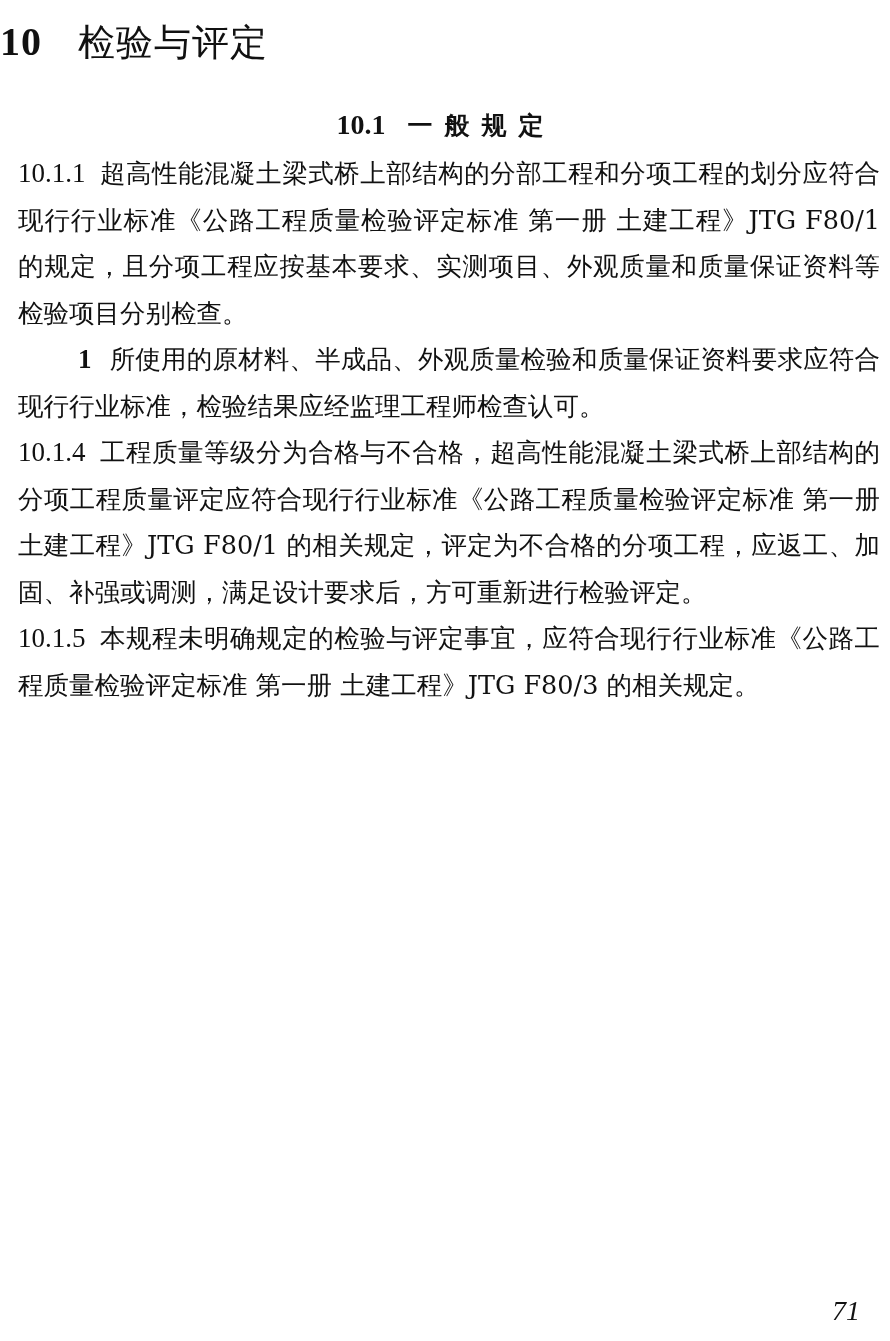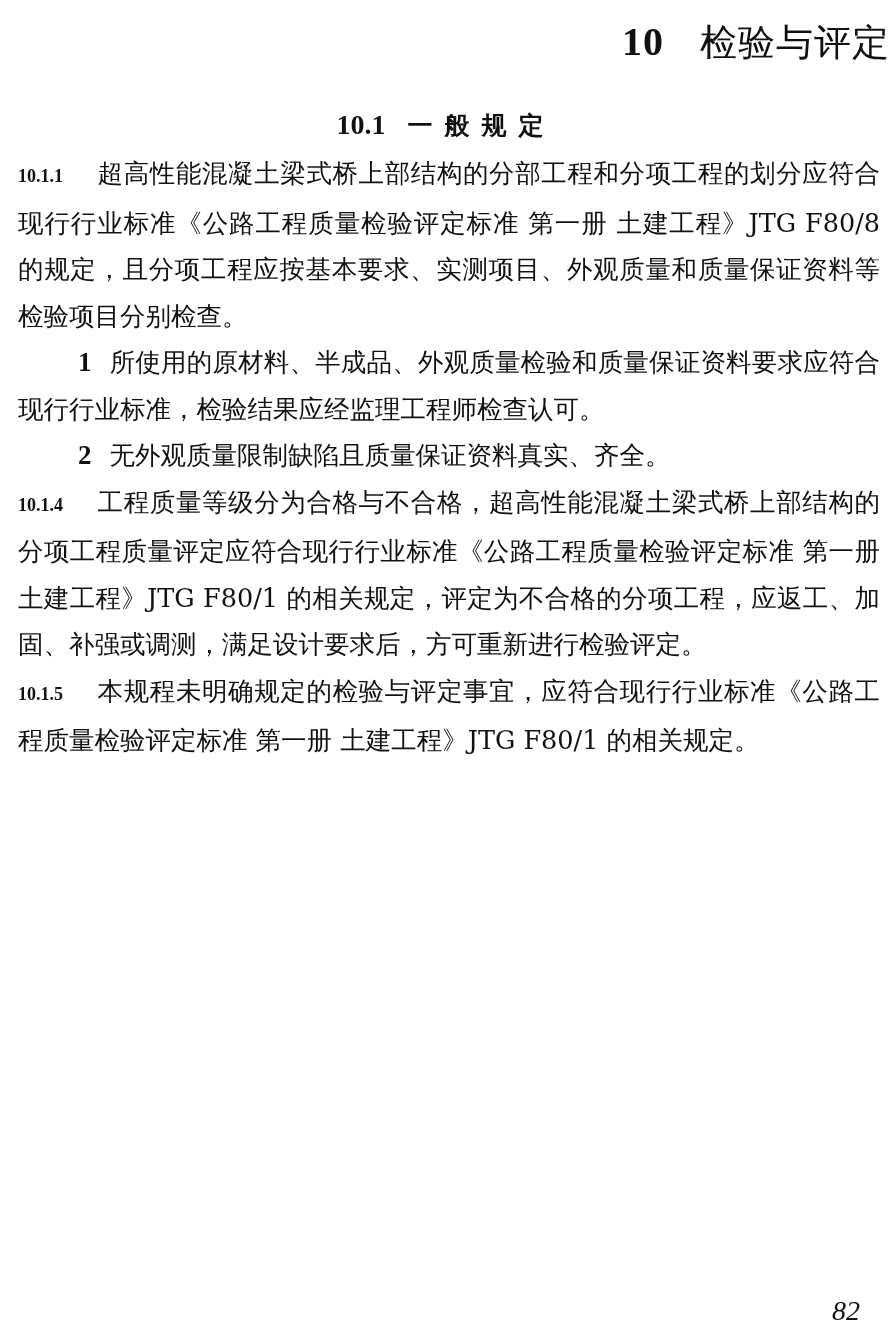--- a/index.html
+++ b/index.html
@@ -3,39 +3,39 @@
 <meta charset="utf-8">
 <style>
   html, body { margin: 0; padding: 0; background: #ffffff; }
   body {
     width: 890px; height: 1341px; position: relative; overflow: hidden;
     color: #111111;
     font-family: "DejaVu Serif", "Liberation Serif", serif;
   }
   .page { position: absolute; left: 0; top: 0; width: 890px; height: 1341px; }
   .chapter-title {
-    position: absolute; left: 0; top: 14px; width: 890px; text-align: right;
+    position: absolute; left: 0; top: 14px; width: 890px; text-align: left;
     font-size: 37px; line-height: 56px; letter-spacing: 1px;
   }
   .chapter-title .num { font-family: "Liberation Serif", serif; font-weight: bold; font-size: 40px; margin-right: 36px; }
   .section-title {
     position: absolute; left: 0; top: 104px; width: 890px; text-align: center;
     font-size: 25px; line-height: 40px; font-weight: bold;
   }
   .section-title .num { font-family: "Liberation Serif", serif; font-size: 28px; margin-right: 22px; }
   .section-title .txt { letter-spacing: 12px; }
   .body {
     position: absolute; left: 18px; top: 150px; width: 862px;
     font-size: 25.5px; line-height: 46.5px;
     text-align: justify;
   }
   .para { margin: 0; }
   .clause-num {
-    font-family: "Liberation Serif", serif; font-weight: bold; font-size: 18px;
-    margin-right: 34px;
+    font-family: "Liberation Serif", serif; font-weight: normal; font-size: 27px;
+    margin-right: 14px;
   }
   .item { margin: 0; text-indent: 60px; }
   .item-num { font-family: "Liberation Serif", serif; font-weight: bold; font-size: 27px; margin-right: 18px; }
   .page-number {
     position: absolute; right: 30px; top: 1295px;
     font-family: "Liberation Serif", serif; font-style: italic; font-size: 28px;
   }
 </style>
 </head>
 <body>
@@ -46,36 +46,33 @@
     <span class="num">10</span><span>检验与评定</span>
   </h1>
 
   <h2 class="section-title" style="margin:1px;">
     <span class="num">10.1</span><span class="txt">一般规定</span>
   </h2>
 
   <div class="body">
 
     <p class="para">
-      <span class="clause-num">10.1.1</span><span>超高性能混凝土梁式桥上部结构的分部工程和分项工程的划分应符合现行行业标准《公路工程质量检验评定标准 第一册 土建工程》JTG F80/8 的规定，且分项工程应按基本要求、实测项目、外观质量和质量保证资料等检验项目分别检查。</span>
+      <span class="clause-num">10.1.1</span><span>超高性能混凝土梁式桥上部结构的分部工程和分项工程的划分应符合现行行业标准《公路工程质量检验评定标准 第一册 土建工程》JTG F80/1 的规定，且分项工程应按基本要求、实测项目、外观质量和质量保证资料等检验项目分别检查。</span>
     </p>
 
     <p class="item">
       <span class="item-num">1</span><span>所使用的原材料、半成品、外观质量检验和质量保证资料要求应符合现行行业标准，检验结果应经监理工程师检查认可。</span>
-    </p>
-    <p class="item">
-      <span class="item-num">2</span><span>无外观质量限制缺陷且质量保证资料真实、齐全。</span>
     </p>
 
 
     <p class="para">
       <span class="clause-num">10.1.4</span><span>工程质量等级分为合格与不合格，超高性能混凝土梁式桥上部结构的分项工程质量评定应符合现行行业标准《公路工程质量检验评定标准 第一册 土建工程》JTG F80/1 的相关规定，评定为不合格的分项工程，应返工、加固、补强或调测，满足设计要求后，方可重新进行检验评定。</span>
     </p>
 
     <p class="para">
-      <span class="clause-num">10.1.5</span><span>本规程未明确规定的检验与评定事宜，应符合现行行业标准《公路工程质量检验评定标准 第一册 土建工程》JTG F80/1 的相关规定。</span>
+      <span class="clause-num">10.1.5</span><span>本规程未明确规定的检验与评定事宜，应符合现行行业标准《公路工程质量检验评定标准 第一册 土建工程》JTG F80/3 的相关规定。</span>
     </p>
 
   </div>
 
-  <div class="page-number">82</div>
+  <div class="page-number">71</div>
 
 </div>
 
 </body></html>

